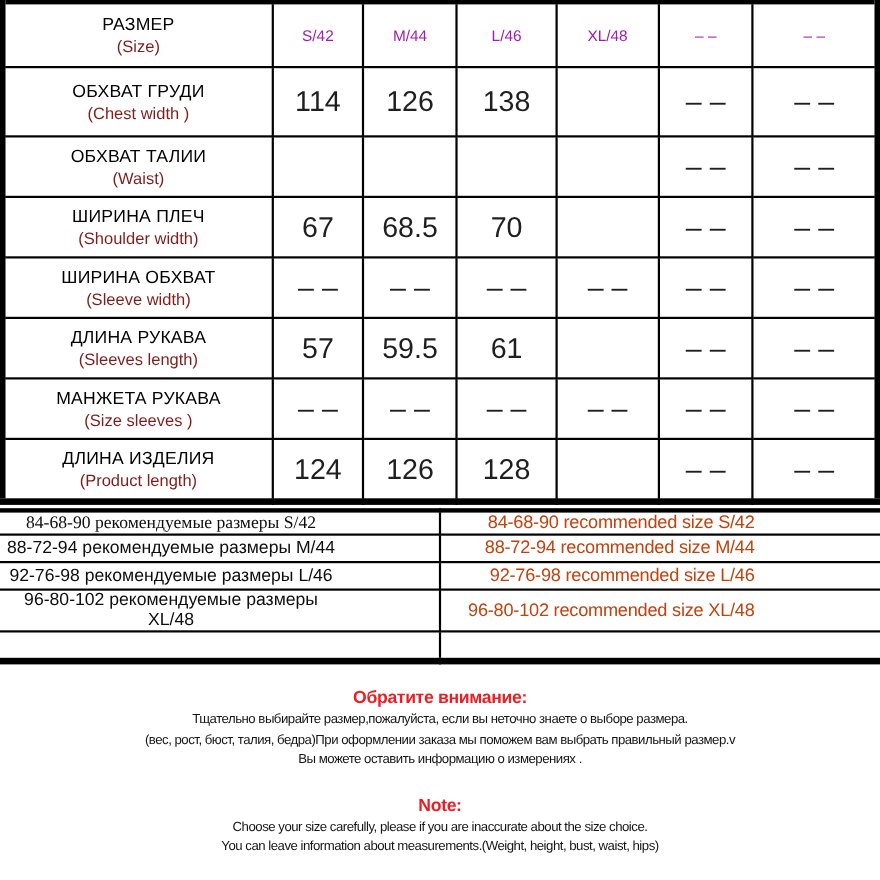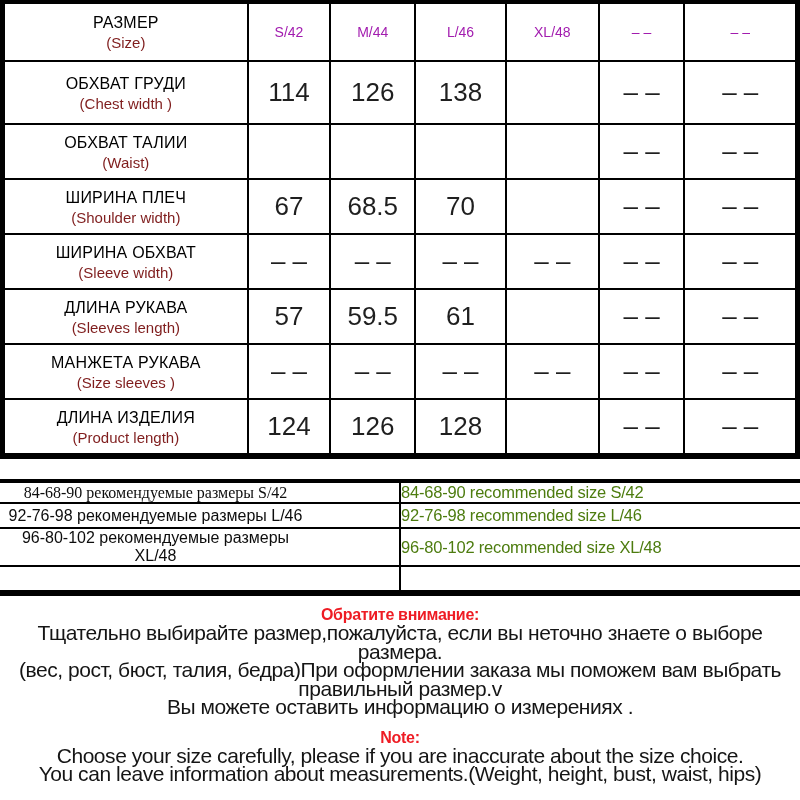--- a/index.html
+++ b/index.html
@@ -12,33 +12,33 @@
   table.main td{border:2px solid #000;text-align:center;vertical-align:middle;padding:0;overflow:hidden}
   table.main tr.h1 td{height:56px}
   table.main tr.h2 td{height:61px}
   table.main tr.h3 td{height:53px}
   .lbl-ru{font-weight:400;font-size:16px;letter-spacing:.2px;line-height:22px}
   .lbl-en{font-size:15px;line-height:18px;color:#7f1d1d}
   td.val{font-size:26px;color:#1f1f1f}
   tr.hdr td.val{font-size:14px;color:#a21caf}
 
   
-  table.rec{width:800px;border-collapse:collapse;table-layout:fixed;margin-top:20px;
+  table.rec{width:800px;border-collapse:collapse;table-layout:fixed;margin-top:3px;
             border-top:4px solid #000;border-bottom:6px solid #000}
   table.rec td{border-bottom:2px solid #000;height:23px;vertical-align:middle;padding:0;overflow:hidden}
   table.rec td.rec-ru{border-right:2px solid #000;text-align:center;padding-right:88px;font-size:16px;color:#0d0d0d}
-  table.rec td.rec-en{text-align:left;padding-right:114px;font-size:16.5px;letter-spacing:-.2px;color:#4d7c0f}
+  table.rec td.rec-en{text-align:right;padding-right:114px;font-size:16.5px;letter-spacing:-.2px;color:#c2410c}
   table.rec tr.rh1 td{height:19px}
   table.rec tr.rh1 td.rec-ru{font-family:"Liberation Serif",serif;font-size:16px}
   table.rec tr.rempty td{border-bottom:none}
 
   
   .notes{text-align:center;padding-top:7px}
-  .note-heading{font-size:16px;font-weight:700;line-height:19px;letter-spacing:-.3px;color:#ee1c24;margin-top:2px}
-  .note-line{font-size:21px;line-height:18.5px;letter-spacing:-.45px;color:#151515}
+  .note-heading{font-size:16px;font-weight:700;line-height:19px;letter-spacing:-.3px;color:#ee1c24;margin-top:14px}
+  .note-line{font-size:12px;line-height:18.5px;letter-spacing:-.45px;color:#151515}
   .note-gap{height:9px}
 </style>
 </head>
 <body>
 
 <div class="page">
 
   <table class="main">
     <colgroup>
       <col style="width:243px">
@@ -153,20 +153,24 @@
     <colgroup>
         <col style="width:400px">
         <col style="width:400px">
       </colgroup>
     <tbody>
       <tr class="rh1">
         <td class="rec-ru">84-68-90 рекомендуемые размеры S/42</td>
         <td class="rec-en">84-68-90 recommended size S/42</td>
       </tr>
       <tr>
+        <td class="rec-ru">88-72-94 рекомендуемые размеры M/44</td>
+        <td class="rec-en">88-72-94 recommended size M/44</td>
+      </tr>
+      <tr>
         <td class="rec-ru">92-76-98 рекомендуемые размеры L/46</td>
         <td class="rec-en">92-76-98 recommended size L/46</td>
       </tr>
       <tr>
         <td class="rec-ru">96-80-102 рекомендуемые размеры XL/48</td>
         <td class="rec-en">96-80-102 recommended size XL/48</td>
       </tr>
       <tr class="rempty">
         <td class="rec-ru"></td>
         <td class="rec-en"></td>

